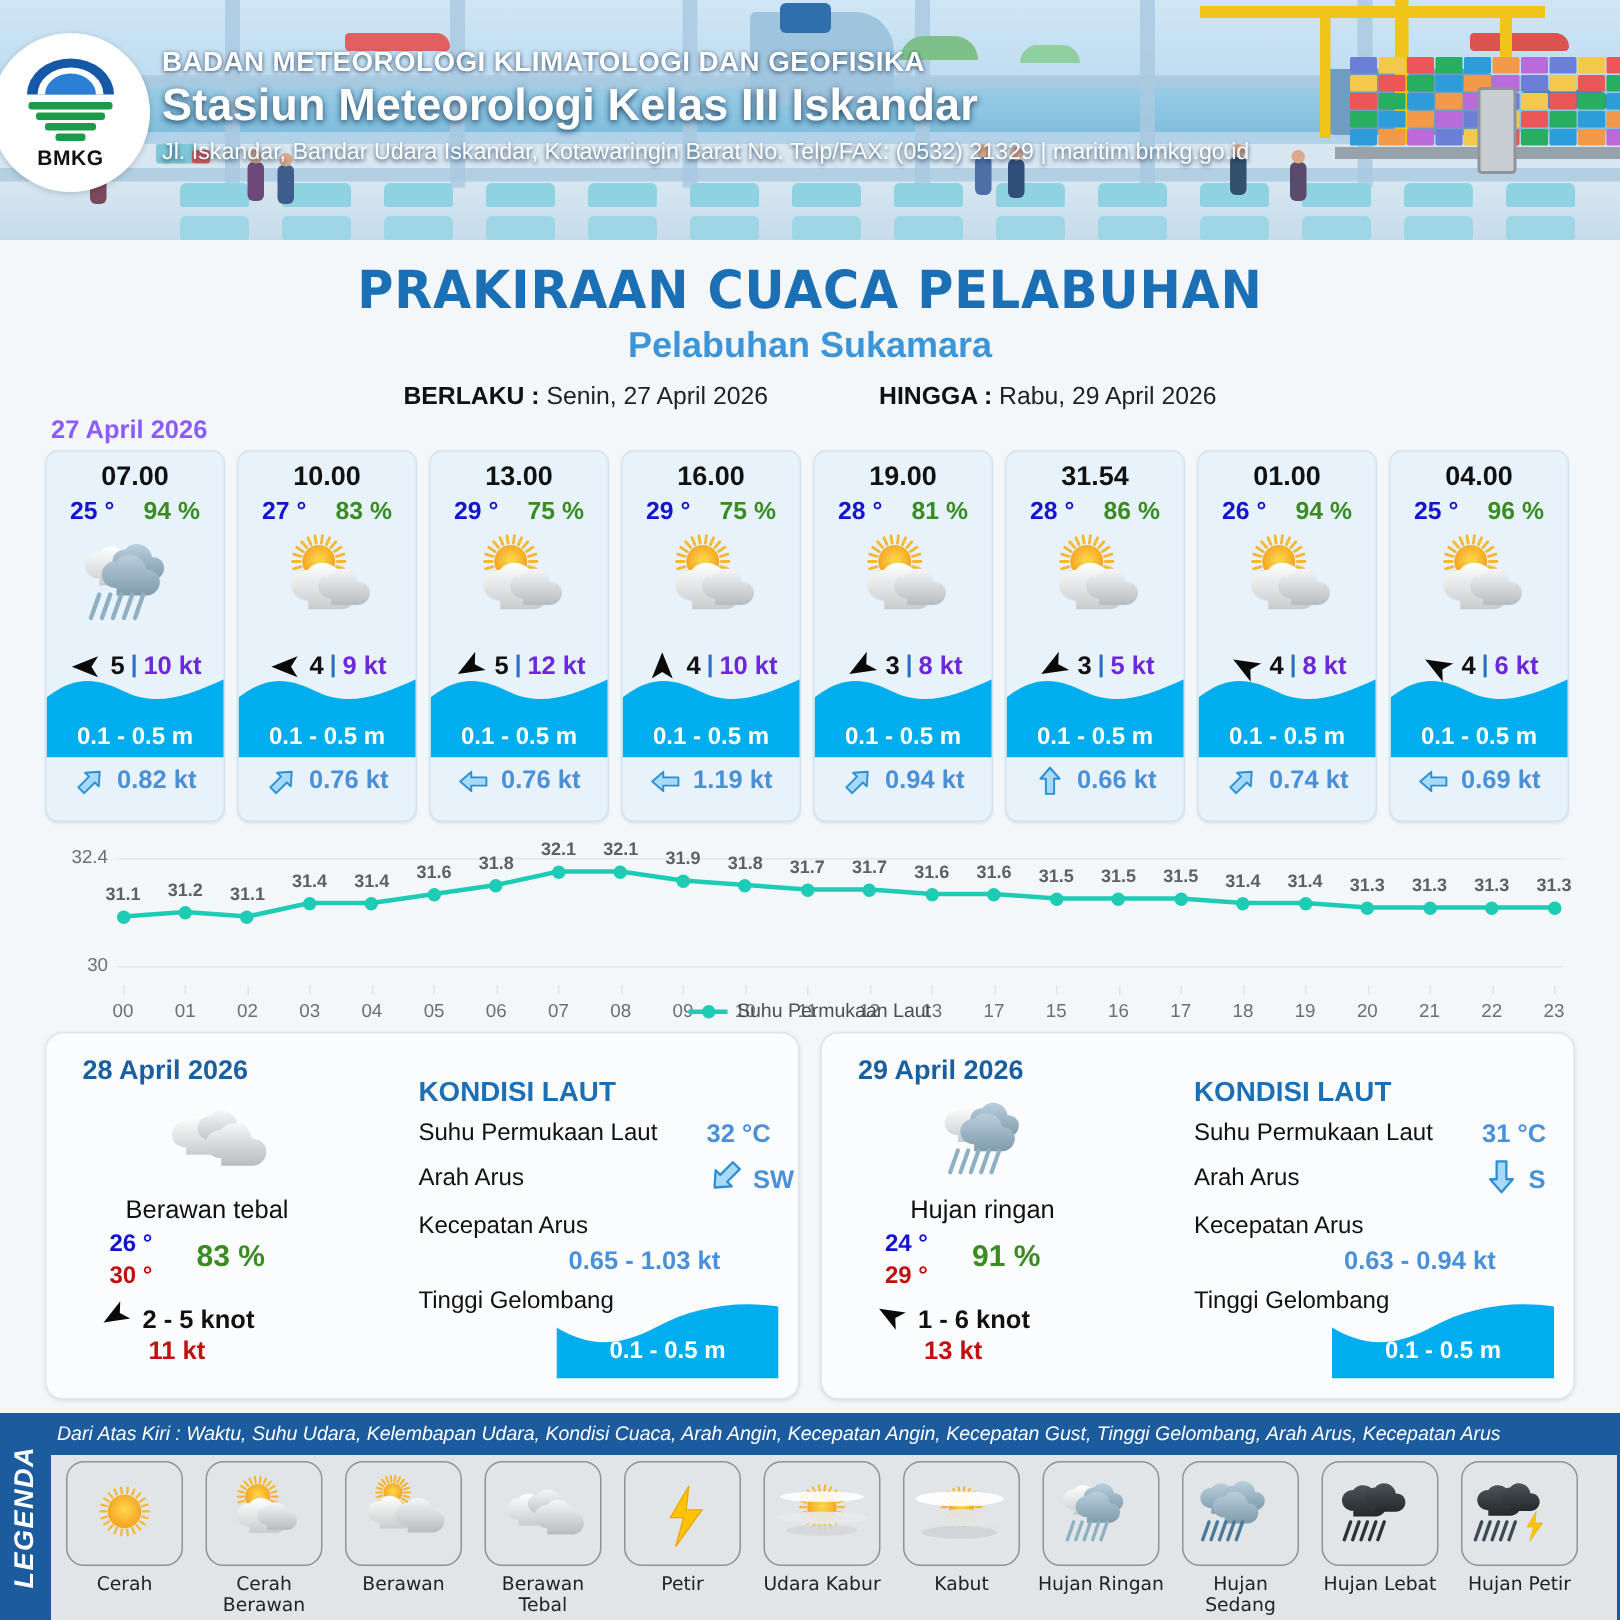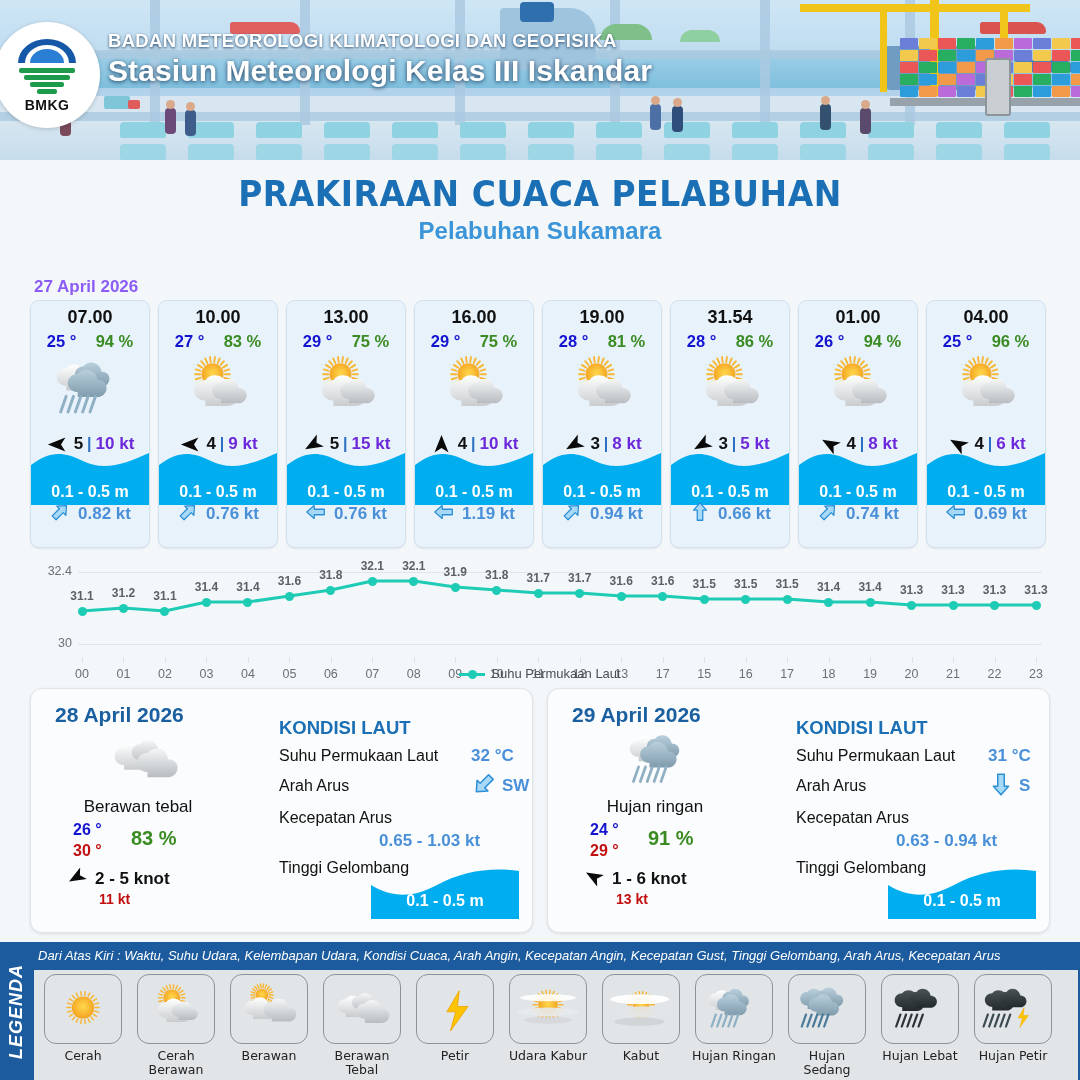--- a/index.html
+++ b/index.html
@@ -69,22 +69,22 @@
   .c-hum { font-size:16.5px; font-weight:bold; color:#3a8b22; }
   .c-icon{ height:72px; display:flex; align-items:center; justify-content:center; margin-top:2px;}
   .c-wind{ display:flex; align-items:center; justify-content:center; gap:4px; margin-top:6px; height:26px;}
   .c-wdir{ width:24px; height:22px; display:flex; align-items:center; justify-content:center;}
   .c-wval{ font-size:17px; font-weight:bold; color:#111; }
   .c-sep { color:#2b6fc0; font-weight:bold; font-size:16px; }
   .c-gust{ font-size:17px; font-weight:bold; color:#6d28d9; }
   .wave-box{ position:absolute; left:0; bottom:42px; width:100%; height:56px; }
   .wave-txt{ position:absolute; left:0; bottom:46px; width:100%; text-align:center;
              font-size:16px; font-weight:bold; color:#fff; z-index:3; }
-  .c-cur{ position:absolute; left:0; bottom:20px; width:100%; display:flex;
-          align-items:center; justify-content:center; gap:7px; }
+  .c-cur{ position:absolute; left:0; bottom:10px; width:100%; display:flex;
+          align-items:flex-start; justify-content:center; gap:7px; }
   .c-cur .lbl{ font-size:17px; font-weight:bold; color:#4a90d9; }
 
   
   .chart{ position:absolute; left:30px; top:556px; width:1020px; height:125px; }
   .chart .gl{ position:absolute; left:48px; right:8px; height:1px; background:#e2e6ea;}
   .chart .ylab{ position:absolute; left:0; width:42px; text-align:right;
                 font-size:12.5px; color:#6b7077; }
   .chart .xlab{ position:absolute; bottom:0; font-size:12.5px; color:#6b7077;
                 text-align:center; width:28px; }
   .chart .tick{ position:absolute; width:1px; height:6px; background:#dfe3e7; bottom:18px;}
@@ -95,31 +95,31 @@
   .legend-line .mk{ display:inline-block; width:26px; height:3px; background:#1ecbb4;
                     vertical-align:middle; position:relative; margin-right:6px;}
   .legend-line .mk:after{ content:""; position:absolute; left:9px; top:-3px; width:9px; height:9px;
                           border-radius:50%; background:#1ecbb4;}
 
   
   .daily{ position:absolute; left:30px; top:688px; width:1020px; height:245px;
           display:flex; gap:14px; }
   .dpanel{ width:503px; height:245px; background:#fbfcfd; border:1px solid #dfe5ea;
            border-radius:12px; position:relative; box-shadow:0 1px 3px rgba(0,0,0,.1); }
-  .d-date{ position:absolute; left:24px; top:14px; font-size:21px; font-weight:bold; color:#1a5fa0;}
+  .d-date{ position:absolute; left:24px; top:14px; font-size:18px; font-weight:bold; color:#1a5fa0;}
   .d-icon{ position:absolute; left:58px; top:38px; width:110px; height:66px;
            display:flex; align-items:center; justify-content:center;}
   .d-cond{ position:absolute; left:12px; top:108px; width:190px; text-align:center;
            font-size:17px; color:#111;}
   .d-tmin{ position:absolute; left:42px; top:132px; font-size:16px; font-weight:bold; color:#1414d0;}
   .d-tmax{ position:absolute; left:42px; top:153px; font-size:16px; font-weight:bold; color:#c20f10;}
   .d-hum { position:absolute; left:100px; top:138px; font-size:20px; font-weight:bold; color:#3a8b22;}
   .d-wind{ position:absolute; left:36px; top:178px; display:flex; align-items:center; gap:8px;}
   .d-wind .v{ font-size:17px; font-weight:bold; color:#111; }
-  .d-gust{ position:absolute; left:68px; top:202px; font-size:14px; font-weight:bold; color:#c20f10;}
+  .d-gust{ position:absolute; left:68px; top:202px; font-size:17px; font-weight:bold; color:#c20f10;}
   .d-head{ position:absolute; left:248px; top:28px; font-size:18.5px; font-weight:bold; color:#1b6fb5;}
   .d-lab { position:absolute; left:248px; font-size:16px; color:#111; }
   .d-val { position:absolute; font-size:17px; font-weight:bold; color:#4a90d9; }
   .wbox2 { position:absolute; width:148px; height:52px; }
   .wtxt2 { position:absolute; font-size:16px; font-weight:bold; color:#fff; z-index:3;}
 
   
   .legenda{ position:absolute; left:0; top:942px; width:1080px; height:138px; background:#1c5c9e; }
   .lg-side{ position:absolute; left:0; top:0; width:32px; height:138px; background:#1c5c9e;
             display:flex; align-items:center; justify-content:center;}
@@ -276,26 +276,37 @@
         <div class="gl" style="width:46px;height:5px;top:7px;"></div>
         <div class="gl" style="width:34px;height:5px;top:14px;"></div>
         <div class="gl" style="width:20px;height:5px;top:21px;"></div>
       </div>
       <div class="bmkg">BMKG</div>
     </div>
 
     <div class="hdr-text">
       <div class="h-l1">BADAN METEOROLOGI KLIMATOLOGI DAN GEOFISIKA</div>
       <div class="h-l2">Stasiun Meteorologi Kelas III Iskandar</div>
+      <div class="h-l3">Jl. Iskandar, Bandar Udara Iskandar, Kotawaringin Barat No. Telp/FAX: (0532) 21329 | maritim.bmkg.go.id</div>
     </div>
   </div>
 
   <div class="title-wrap">
     <div class="t-main">PRAKIRAAN CUACA PELABUHAN</div>
     <div class="t-sub">Pelabuhan Sukamara</div>
+    <div class="t-dates">
+      <div>
+        <b>BERLAKU :</b>
+        <span>Senin, 27 April 2026</span>
+      </div>
+      <div>
+        <b>HINGGA :</b>
+        <span>Rabu, 29 April 2026</span>
+      </div>
+    </div>
   </div>
 
   <div class="date-label">27 April 2026</div>
   <div class="strip" id="strip">
       <div class="card">
    <div class="c-time">07.00</div>
    <div class="c-row">
      <span class="c-temp">25 °</span>
      <span class="c-hum">94 %</span>
    </div>
@@ -504,21 +515,21 @@
           </svg>
         </div>
    <div class="c-wind">
      <span class="c-wdir">
             <svg viewBox="0 0 24 24" width="21" height="21" style="transform:rotate(240deg)">
      <path fill="#0a0a0a" d="M12 1 L20 21 L12 16 L4 21 Z"></path>
             </svg>
           </span>
      <span class="c-wval">5</span>
      <span class="c-sep">|</span>
-     <span class="c-gust">15 kt</span>
+     <span class="c-gust">12 kt</span>
    </div>
    <div class="wave-box"><svg viewBox="0 0 120 56" width="120" height="56" preserveAspectRatio="none">
       <path fill="#00aef0" d="M0 16 C18 2, 32 2, 52 12 C74 23, 96 14, 120 3 L120 56 L0 56 Z"></path>
           </svg></div>
    <div class="wave-txt">0.1 - 0.5 m</div>
    <div class="c-cur">
      <span><svg viewBox="0 0 24 24" width="22" height="22" style="transform:rotate(270deg)">
      <path fill="#a8daf7" stroke="#2b8fd6" stroke-width="1.4" stroke-linejoin="round" d="M12 2 L19 10 H15 V21 H9 V10 H5 Z"></path>
             </svg></span>
      <span class="lbl">0.76 kt</span>

